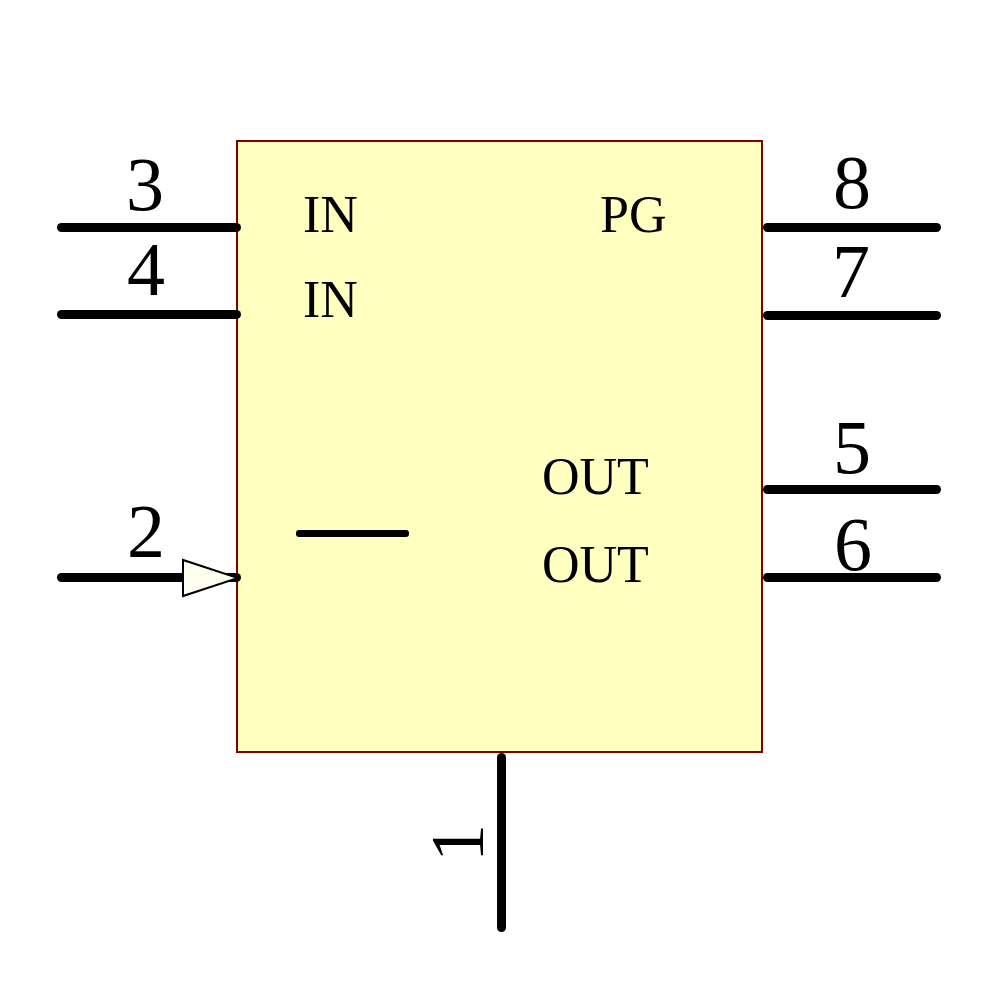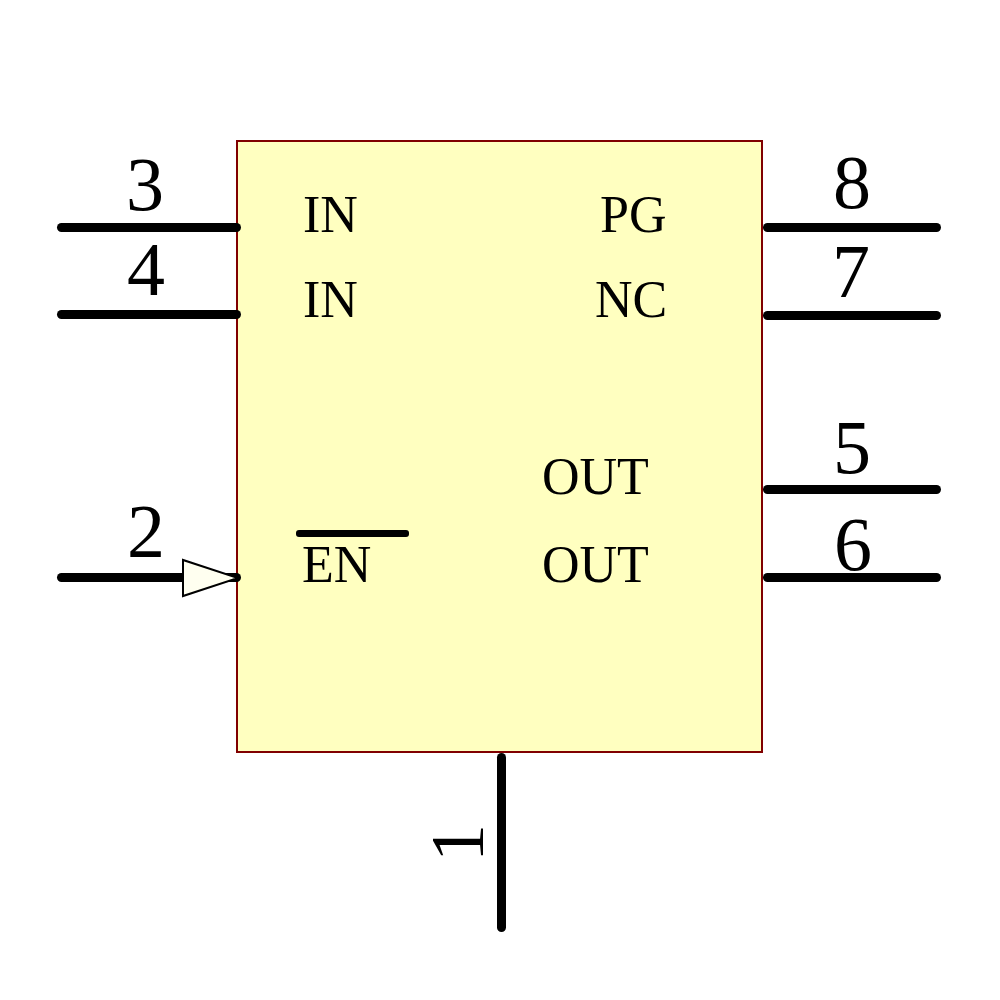--- a/index.html
+++ b/index.html
@@ -113,23 +113,21 @@
 
   <div class="pin pin-1"></div>
 
   <svg class="invert-arrow" viewBox="0 0 60 42" xmlns="http://www.w3.org/2000/svg">
     <polygon points="2,3 2,39 57,21" fill="#FFFFF0" stroke="#000000" stroke-width="2"></polygon>
   </svg>
 
   <div class="lbl lbl-in-a">IN</div>
   <div class="lbl lbl-in-b">IN</div>
   <div class="en-overbar"></div>
-  <div class="lbl lbl-en">EN</div>
   <div class="lbl lbl-pg">PG</div>
-  <div class="lbl lbl-nc">NC</div>
   <div class="lbl lbl-out-a">OUT</div>
   <div class="lbl lbl-out-b">OUT</div>
 
   <div class="num num-3">3</div>
   <div class="num num-4">4</div>
   <div class="num num-2">2</div>
   <div class="num num-8">8</div>
   <div class="num num-7">7</div>
   <div class="num num-5">5</div>
   <div class="num num-6">6</div>

